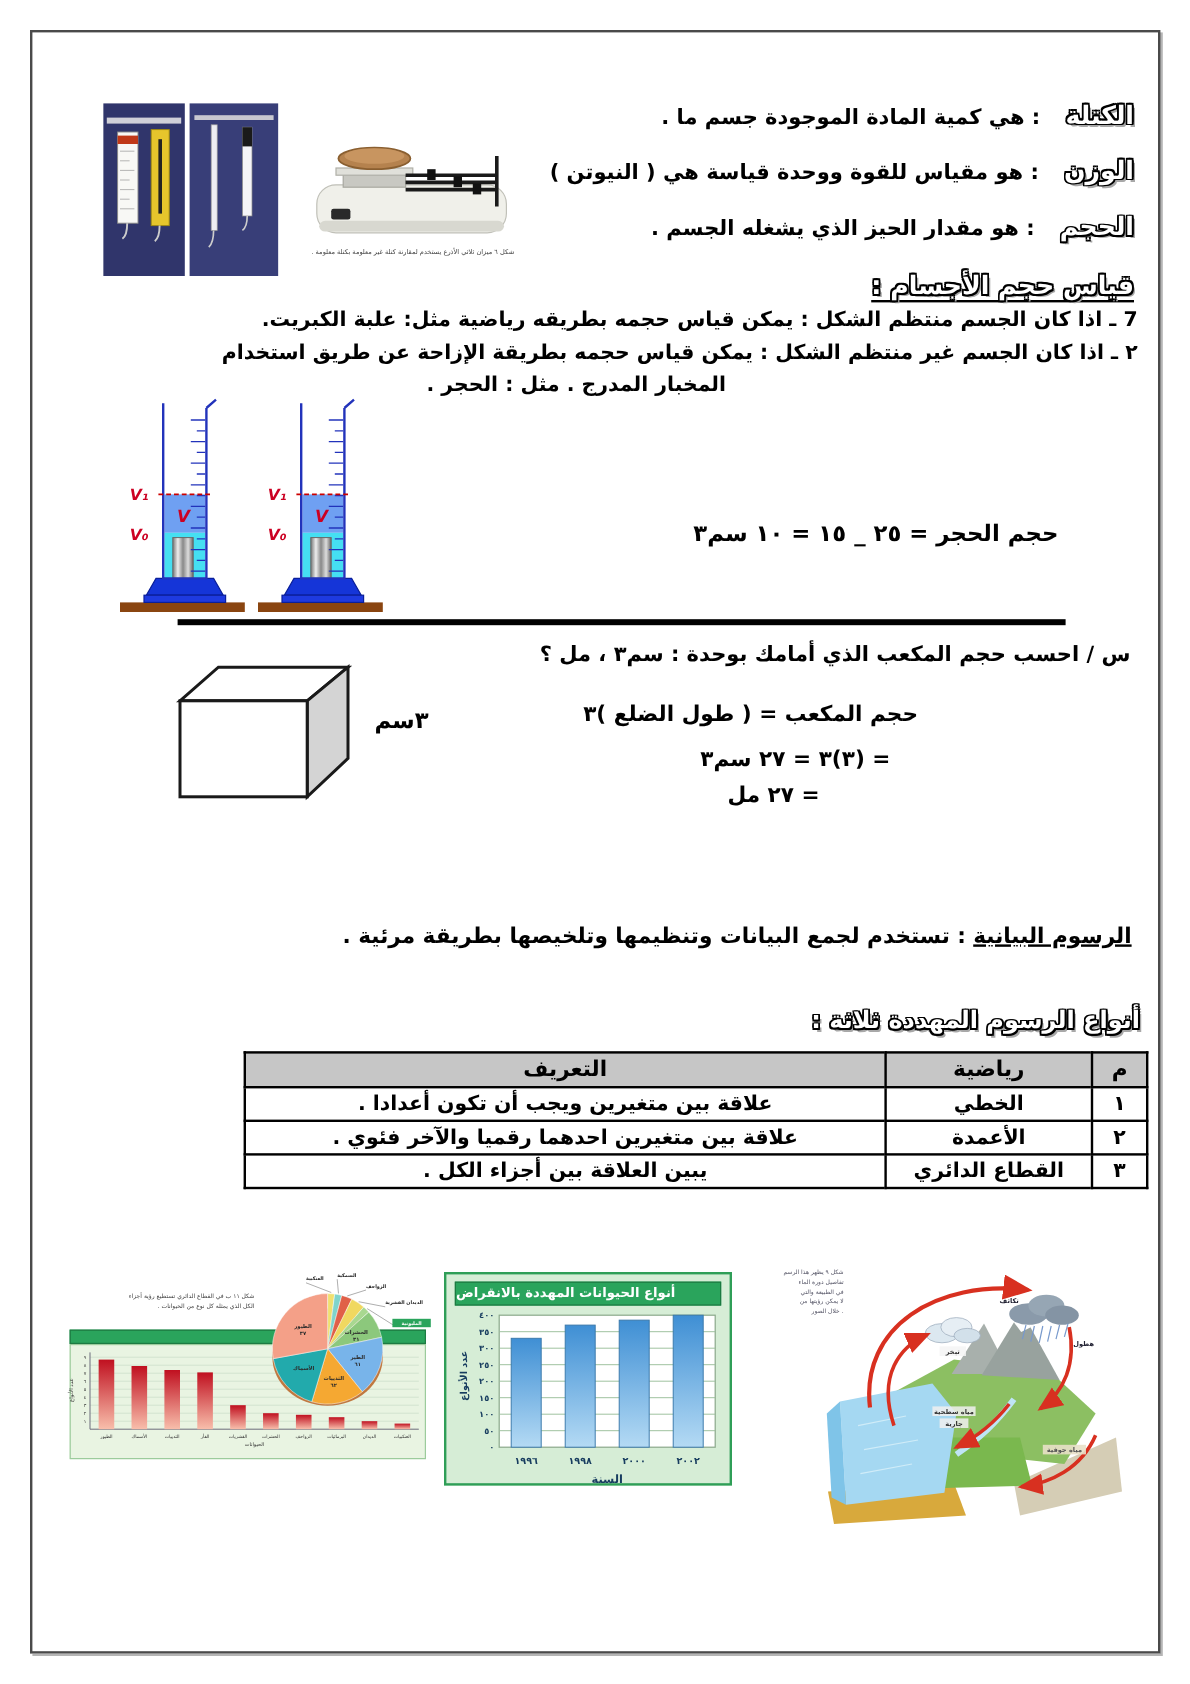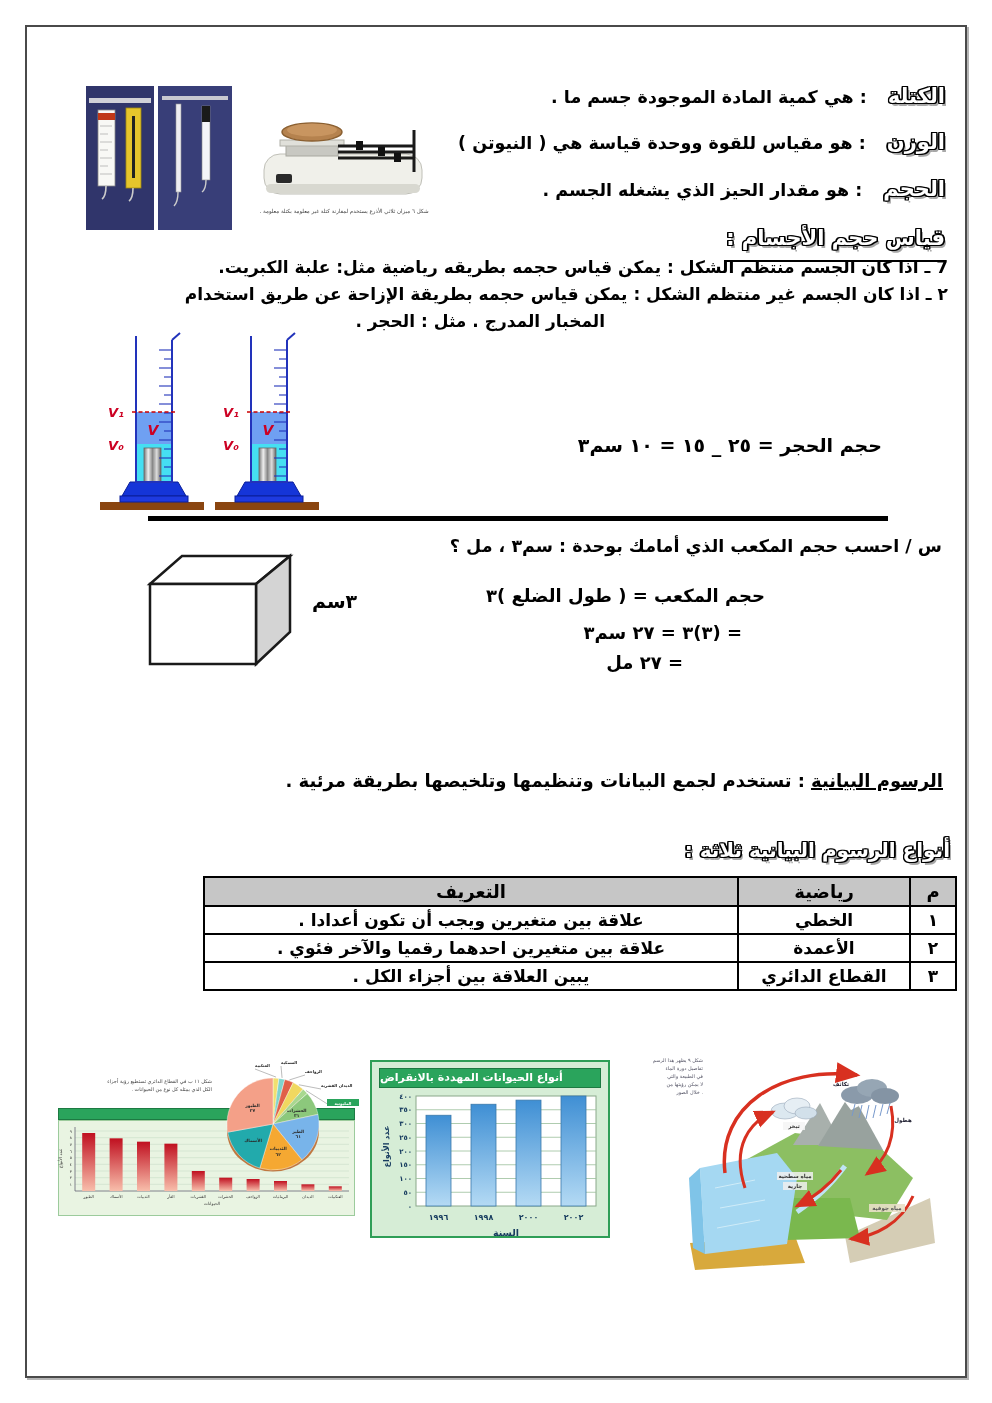--- a/index.html
+++ b/index.html
@@ -9,21 +9,21 @@
 .abs{position:absolute}
 .ar{direction:rtl;unicode-bidi:embed}
 .b{font-weight:bold;color:#000}
 .nw{white-space:nowrap}
 .outline{font-weight:bold;color:#fff;
  text-shadow:-1.4px -1.4px 0 #000,1.4px -1.4px 0 #000,-1.4px 1.4px 0 #000,1.4px 1.4px 0 #000,
  -1.4px 0 0 #000,1.4px 0 0 #000,0 -1.4px 0 #000,0 1.4px 0 #000,2.6px 2.6px 0 #a8a8a8}
 .frame{position:absolute;left:25px;top:25px;width:942px;height:1353px;border:2px solid #4a4a4a;box-shadow:2px 2px 0 #b5b5b5}
 .defline{right:47px;font-size:17.5px}
 .defline .term{font-size:21px;margin-left:21px}
-.heading-u{border-bottom:2.6px solid #000;padding-bottom:10px}
+.heading-u{border-bottom:2.6px solid #000;padding-bottom:0}
 .pt{right:44px;font-size:17px}
 #types-table{border-collapse:collapse;width:754px;direction:rtl}
 #types-table th,#types-table td{border:2px solid #000;font-weight:bold;font-size:17px;color:#000;text-align:center;padding:3px 6px}
 #types-table th{background:#c6c6c6;font-size:18px}
 .tinycap{font-size:5px;color:#444;line-height:1.5}
 .greenbar{background:#2aa45c;border:1px solid #1d7a42}
 .chartbox{background:#d6edd6;border:2px solid #2f9e57}
 .panel{background:#e9f4e2;border:1px solid #9ccb9c}
 .rot{transform:rotate(-90deg);transform-origin:center}
 svg text{font-family:"DejaVu Sans",sans-serif}
@@ -181,21 +181,21 @@
     <rect x="12" y="38" width="106" height="80" fill="#ffffff" stroke="#1a1a1a" stroke-width="2.5"></rect>
   </svg>
   <div class="abs ar nw b" style="left:312px;top:590px;font-size:19px">٣سم</div>
   <div class="abs ar nw b" style="right:227px;top:585px;font-size:18px">حجم المكعب = ( طول الضلع )٣</div>
   <div class="abs ar nw b" style="right:250px;top:622px;font-size:18px">=    (٣)٣   =  ٢٧ سم٣</div>
   <div class="abs ar nw b" style="right:309px;top:652px;font-size:18px">= ٢٧ مل</div>
 
   <div class="abs ar nw" style="right:49px;top:770px;font-size:18px">
     <span class="b" style="text-decoration:underline;text-decoration-thickness:2px;margin-left:6px">الرسوم البيانية</span><span class="b">: تستخدم لجمع البيانات وتنظيمها وتلخيصها بطريقة مرئية .</span>
   </div>
-  <div class="abs ar nw outline" style="right:42px;top:838px;font-size:20px">أنواع الرسوم البيانية ثلاثة :</div>
+  <div class="abs ar nw outline" style="right:42px;top:838px;font-size:20px">أنواع الرسوم المهددة ثلاثة :</div>
 
   <div class="abs" style="left:203px;top:876px">
     <table id="types-table">
       <thead>
         <tr>
           <th style="width:46px">م</th>
           <th style="width:172px">رياضية</th>
           <th>التعريف</th>
         </tr>
       </thead>

